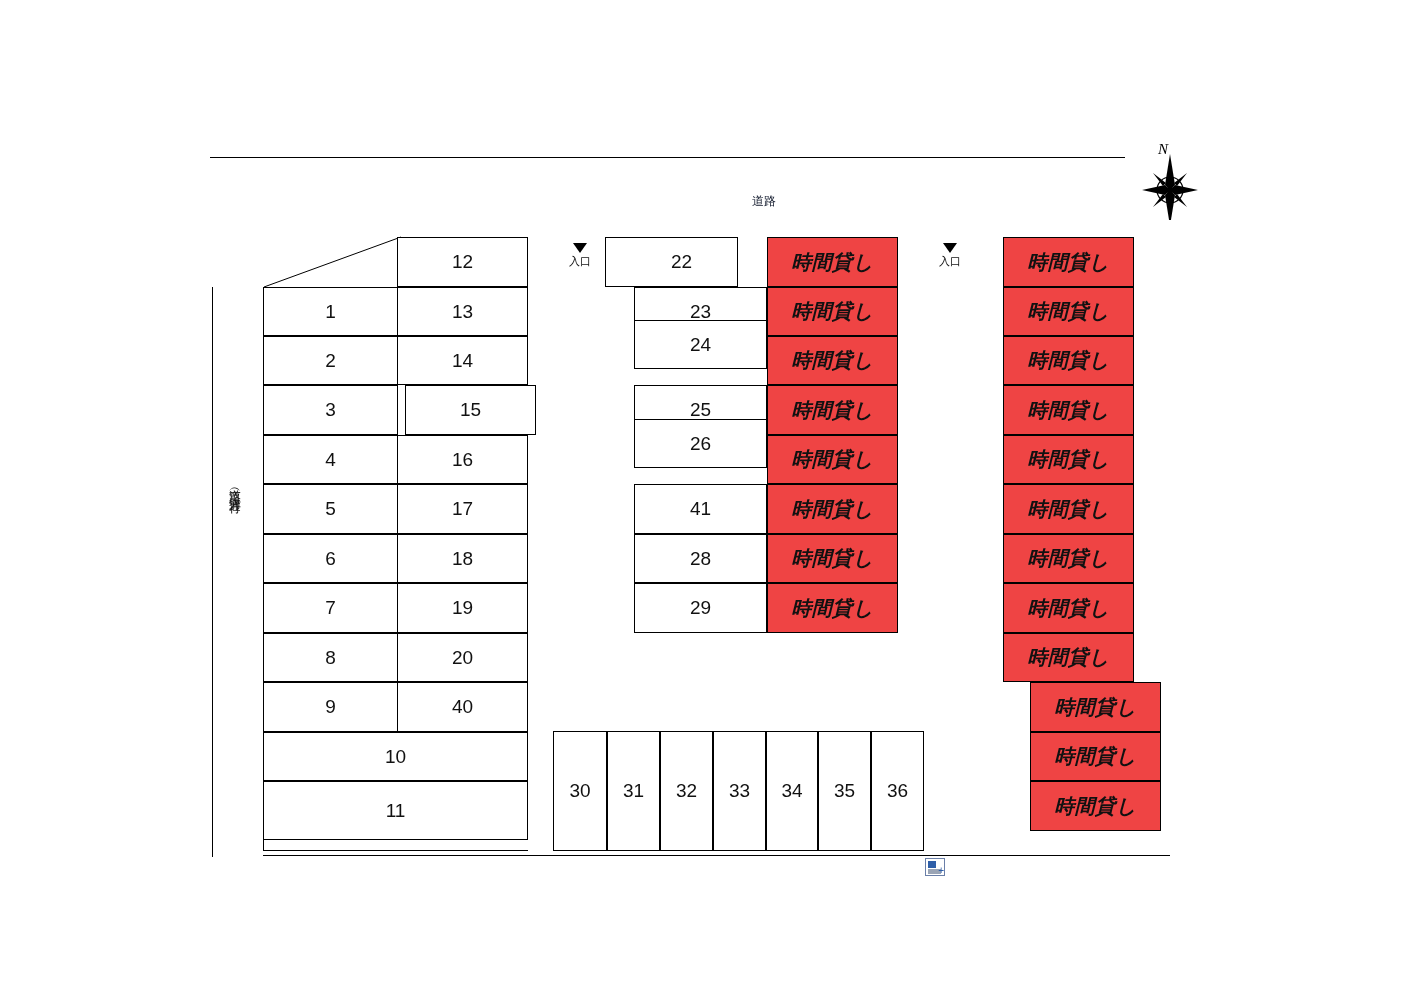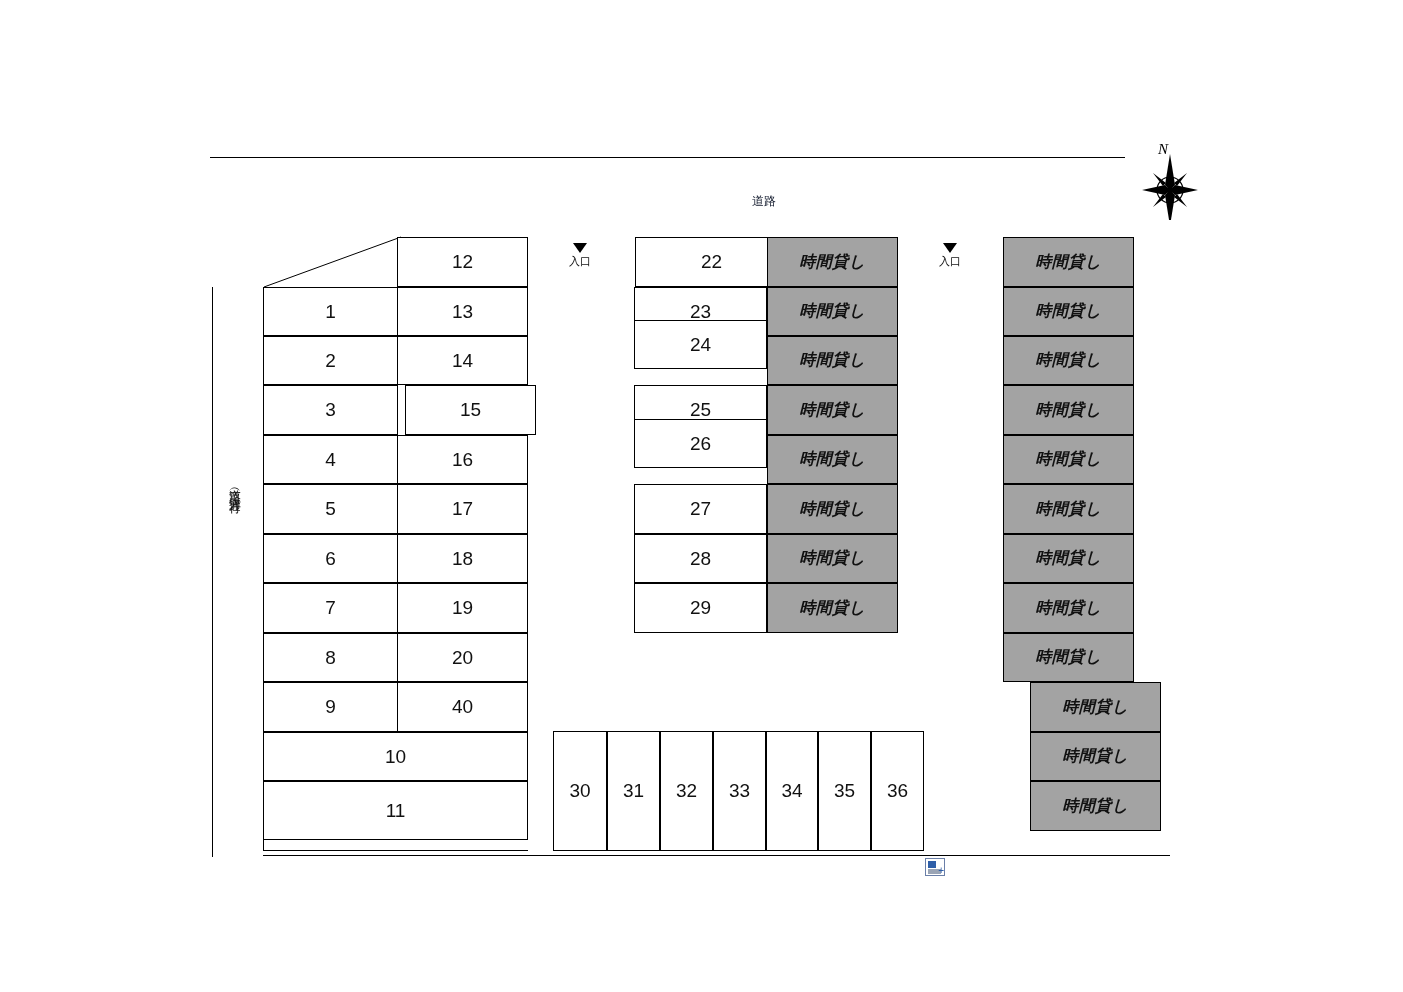--- a/index.html
+++ b/index.html
@@ -22,24 +22,24 @@
     box-sizing: border-box;
     border: 1px solid #000000;
     display: flex;
     align-items: center;
     justify-content: center;
     font-size: 19px;
     color: #111111;
     background: #ffffff;
   }
   .cell.jikan {
-    background: #a3a3a3;
+    background: #ef4444;
     font-style: italic;
     font-weight: bold;
-    font-size: 16px;
+    font-size: 20px;
     letter-spacing: 0.5px;
   }
   .line {
     position: absolute;
     background: #000000;
   }
   .label {
     position: absolute;
     font-size: 12px;
     color: #0f172a;
@@ -179,26 +179,26 @@
   <div class="cell" style="left:263px; top:534px; width:135px; height:49px;">6</div>
   <div class="cell" style="left:263px; top:583px; width:135px; height:50px;">7</div>
   <div class="cell" style="left:263px; top:633px; width:135px; height:49px;">8</div>
   <div class="cell" style="left:263px; top:682px; width:135px; height:50px;">9</div>
 
   <div class="cell" style="left:263px; top:732px; width:265px; height:49px;">10</div>
   <div class="cell" style="left:263px; top:781px; width:265px; height:59px;">11</div>
 
   <div class="line" style="left:263px; top:850px; width:265px; height:1px;"></div>
 
-  <div class="cell" style="left:635px; top:237px; width:133px; height:50px;padding-left:20px;">22</div>
+  <div class="cell" style="left:605px; top:237px; width:133px; height:50px;padding-left:20px;">22</div>
   <div class="cell" style="left:634px; top:287px; width:133px; height:49px;">23</div>
   <div class="cell" style="left:634px; top:320px; width:133px; height:49px;">24</div>
   <div class="cell" style="left:634px; top:385px; width:133px; height:50px;">25</div>
   <div class="cell" style="left:634px; top:419px; width:133px; height:49px;">26</div>
-  <div class="cell" style="left:634px; top:484px; width:133px; height:50px;">27</div>
+  <div class="cell" style="left:634px; top:484px; width:133px; height:50px;">41</div>
   <div class="cell" style="left:634px; top:534px; width:133px; height:49px;">28</div>
   <div class="cell" style="left:634px; top:583px; width:133px; height:50px;">29</div>
 
   <div class="cell jikan" style="left:767px; top:237px; width:131px; height:50px;">時間貸し</div>
   <div class="cell jikan" style="left:767px; top:287px; width:131px; height:49px;">時間貸し</div>
   <div class="cell jikan" style="left:767px; top:336px; width:131px; height:49px;">時間貸し</div>
   <div class="cell jikan" style="left:767px; top:385px; width:131px; height:50px;">時間貸し</div>
   <div class="cell jikan" style="left:767px; top:435px; width:131px; height:49px;">時間貸し</div>
   <div class="cell jikan" style="left:767px; top:484px; width:131px; height:50px;">時間貸し</div>
   <div class="cell jikan" style="left:767px; top:534px; width:131px; height:49px;">時間貸し</div>

